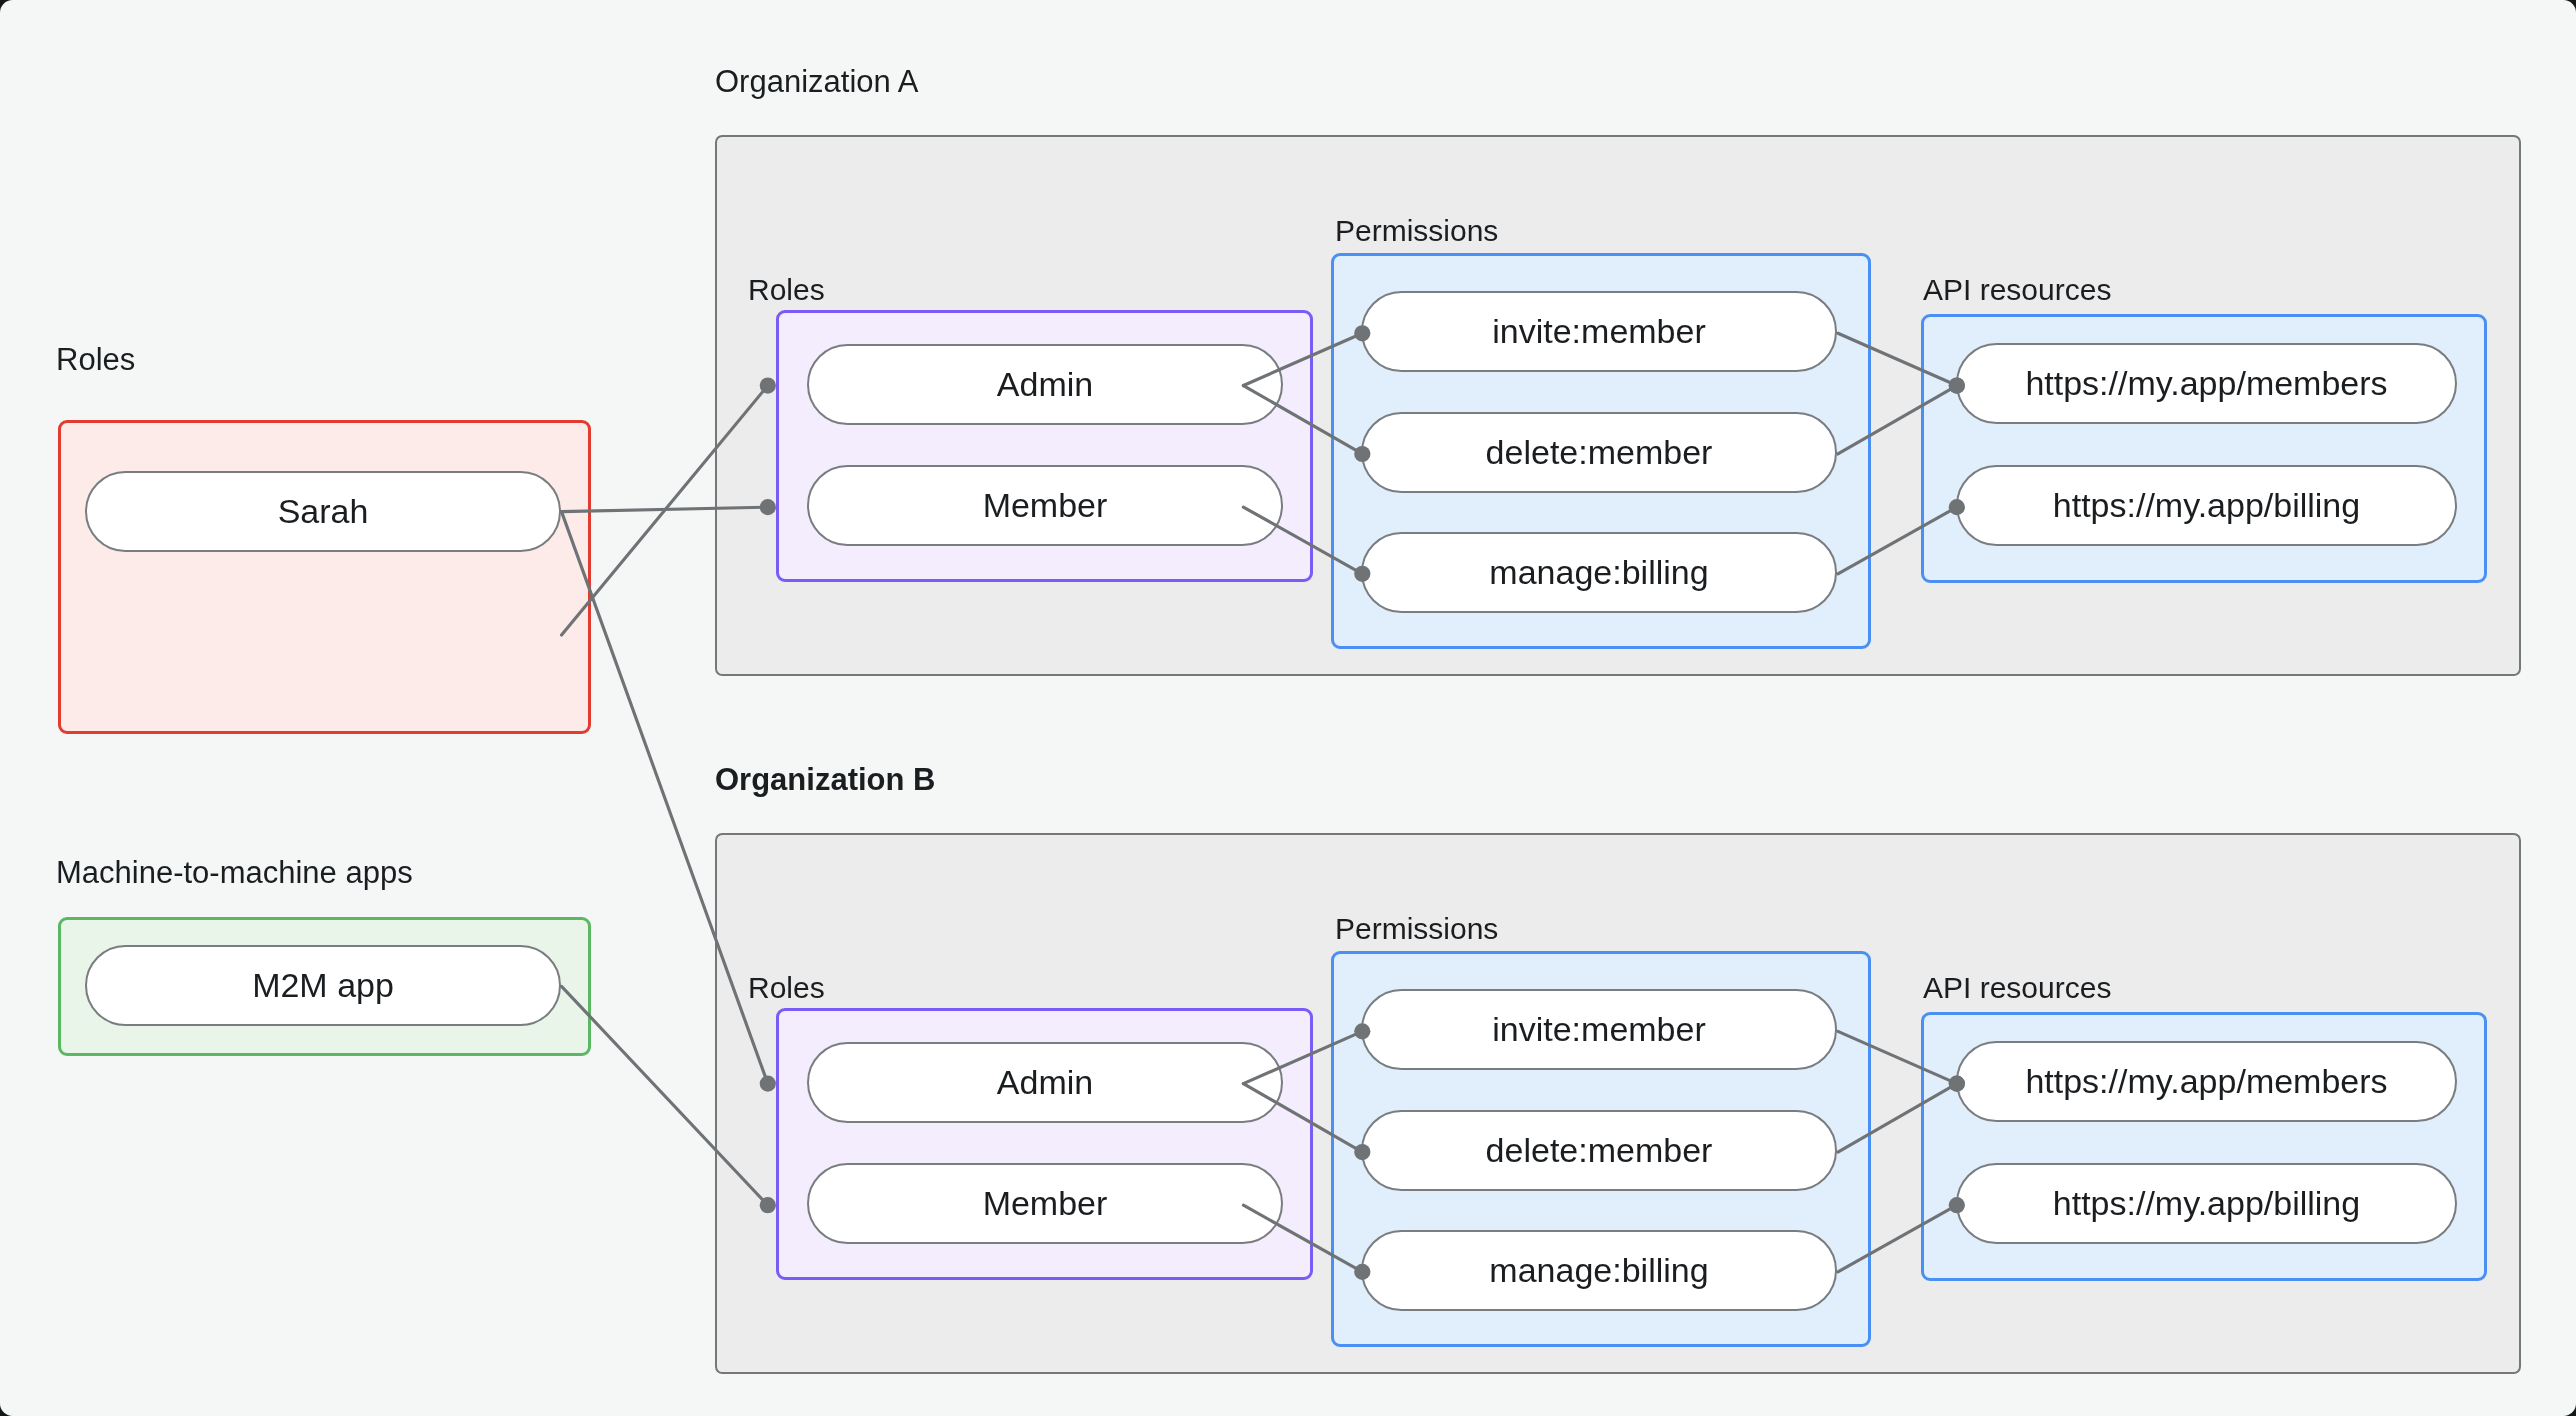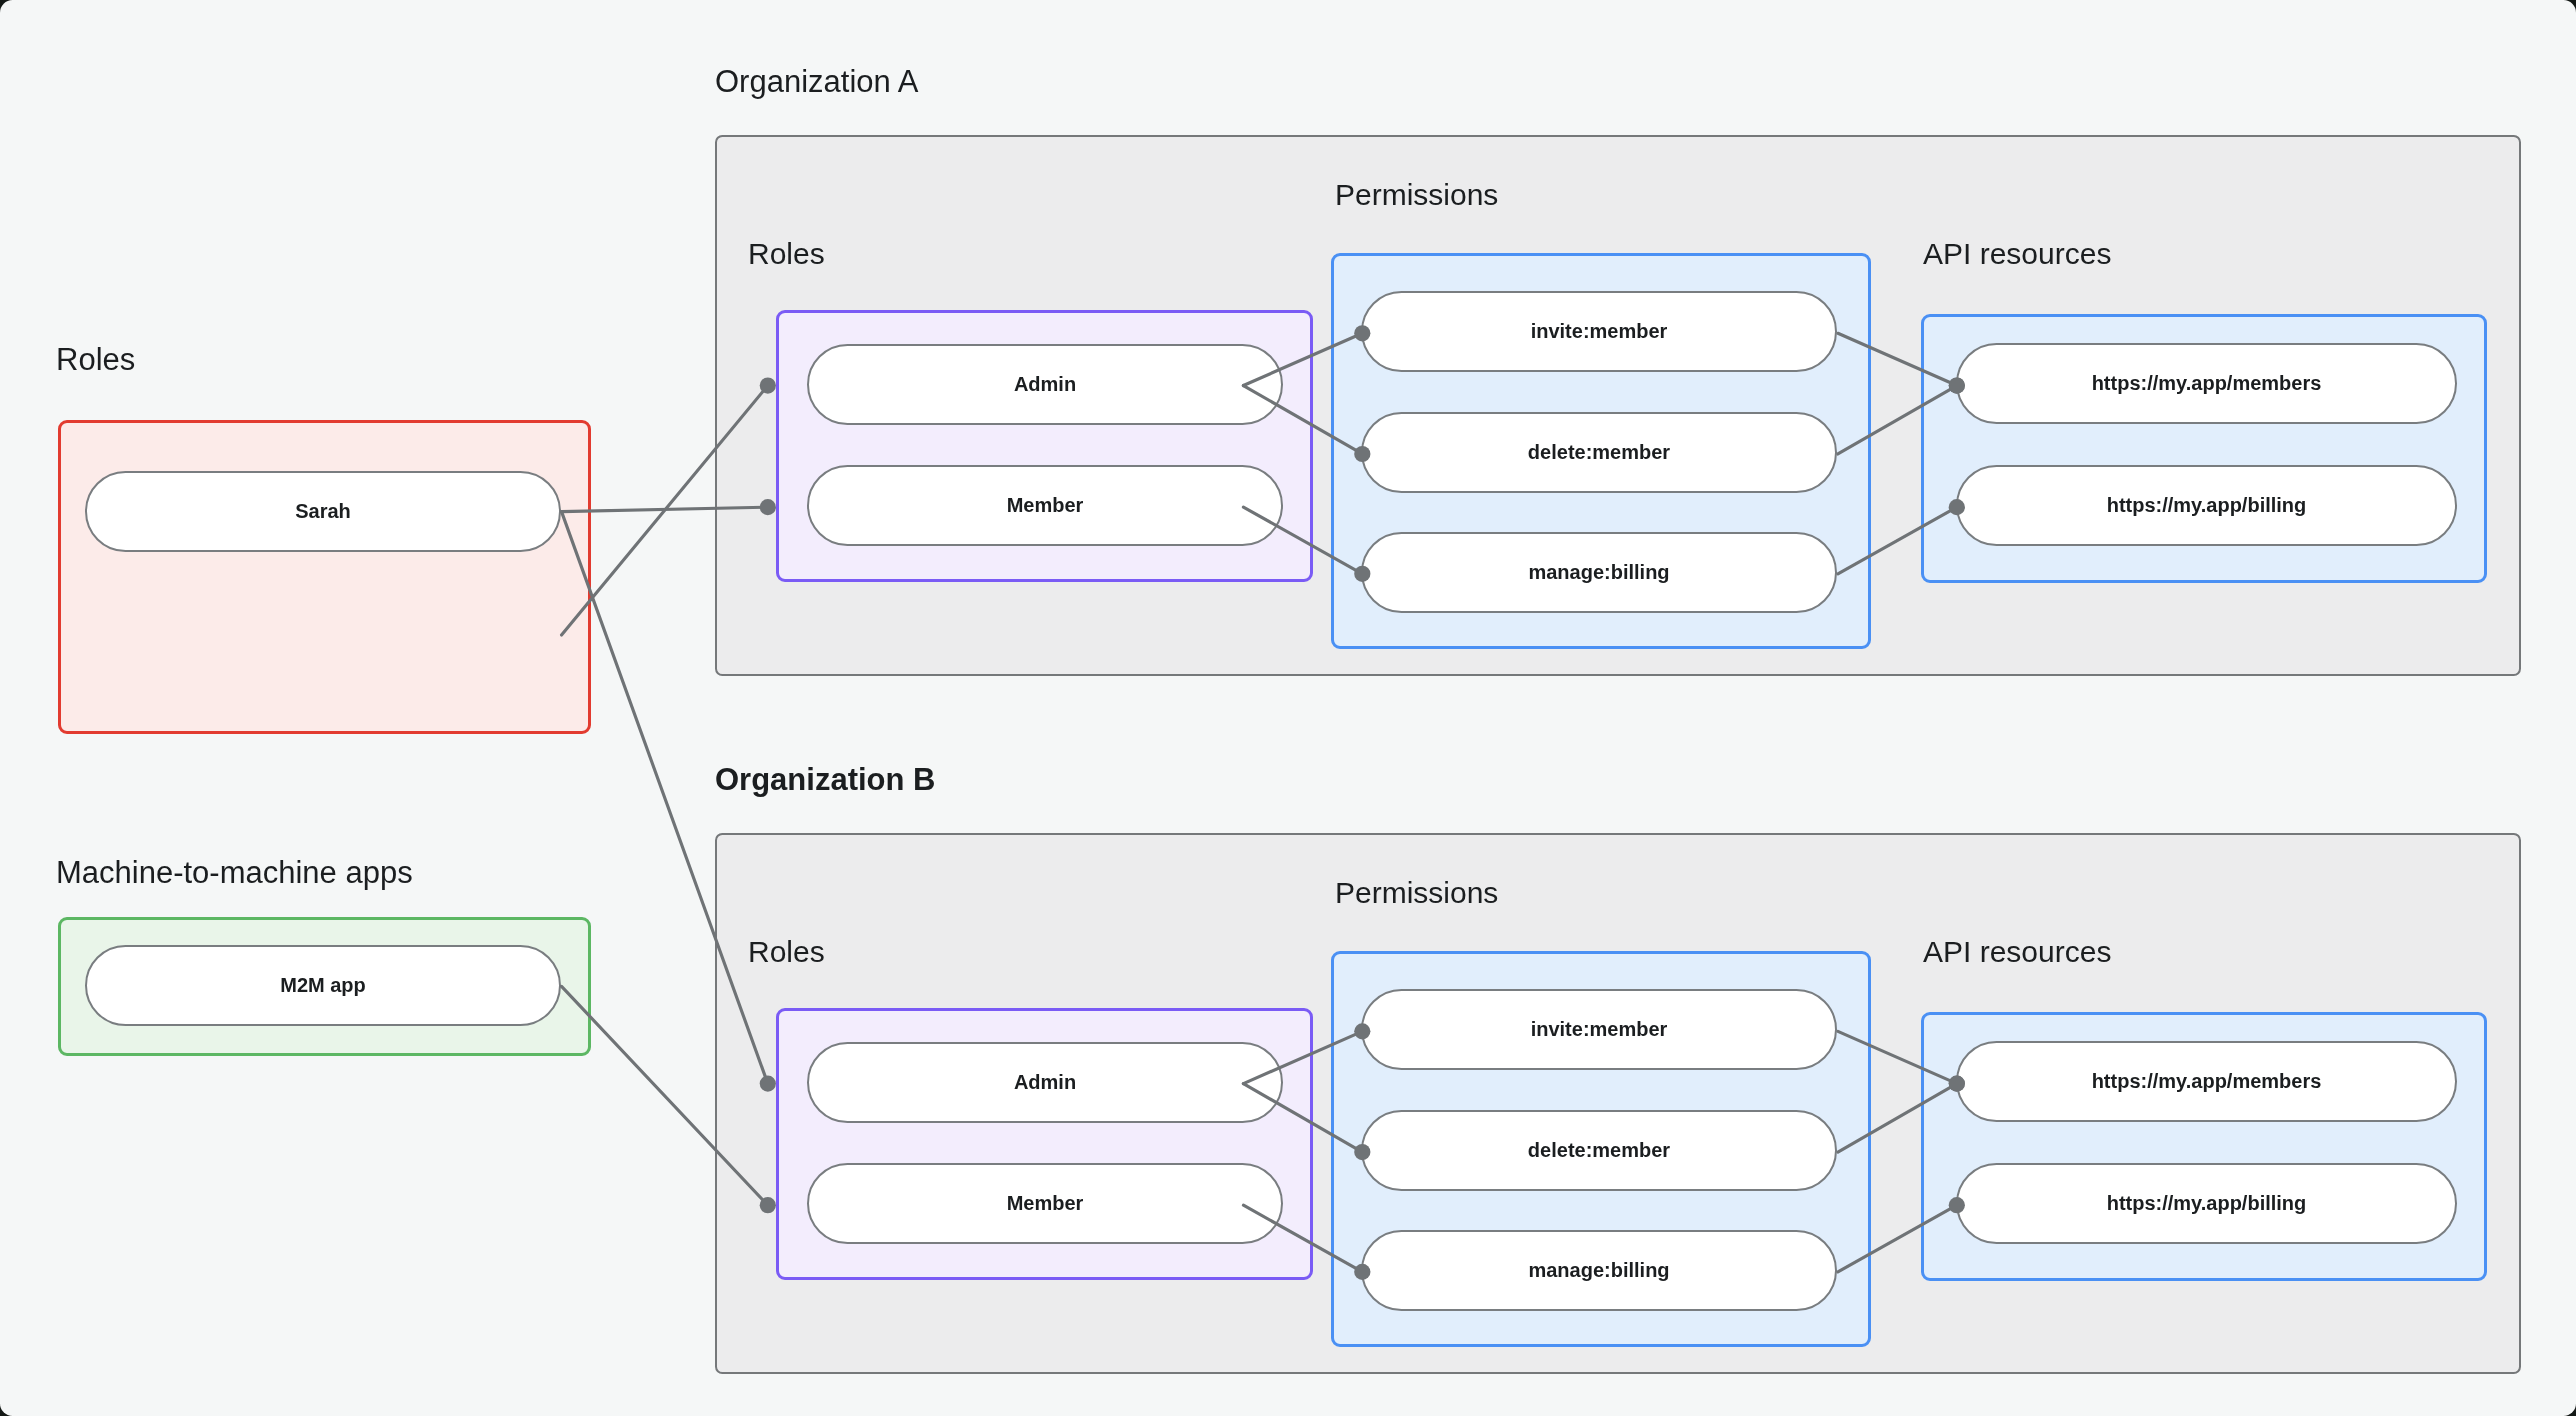--- a/index.html
+++ b/index.html
@@ -18,33 +18,33 @@
     background:var(--bg); border-radius:12.6px; overflow:hidden;
     font-family:"Liberation Sans","DejaVu Sans",sans-serif; color:var(--text);
   }
   .screen > svg{position:absolute; left:0; top:0; z-index:10; pointer-events:none;}
   .section-label{
     position:absolute; font-size:31px; line-height:38px; font-weight:500;
     color:var(--text); white-space:nowrap; z-index:3;
   }
   .inner-label{
     position:absolute; font-size:30px; line-height:38px; font-weight:500;
-    color:var(--text); white-space:nowrap; z-index:3;
+    color:var(--text); white-space:nowrap; z-index:3;margin-top:36px;
   }
   .gbox{position:absolute; box-sizing:border-box; border-radius:9px;}
   .gbox.users{background:var(--users-fill); border:3.6px solid var(--users-border);padding-left:10px;}
   .gbox.m2m{background:var(--m2m-fill); border:3.6px solid var(--m2m-border);}
   .gbox.org{background:var(--org-fill); border:2.7px solid var(--org-border); border-radius:7.2px;}
   .gbox.roles{background:var(--roles-fill); border:3.6px solid var(--roles-border);margin-left:40px;}
   .gbox.blue{background:var(--blue-fill); border:3.6px solid var(--blue-border);}
   .pill{
     position:absolute; box-sizing:border-box;
     background:var(--node-fill); border:2.7px solid var(--node-border);
     border-radius:43px; display:flex; align-items:center; justify-content:center;
-    font-size:20px; color:var(--text); white-space:nowrap; z-index:4;font-weight:bold;
+    font-size:34px; color:var(--text); white-space:nowrap; z-index:4;
   }
   .edge-line{stroke:var(--edge); stroke-width:3.5; stroke-linecap:round; fill:none;}
   .edge-dot{fill:var(--edge);}
 </style>
 </head>
 <body>
 
 <div class="screen" id="screen">
 
   <svg id="edges" width="2576" height="1416" viewBox="0 0 2859 1572">

